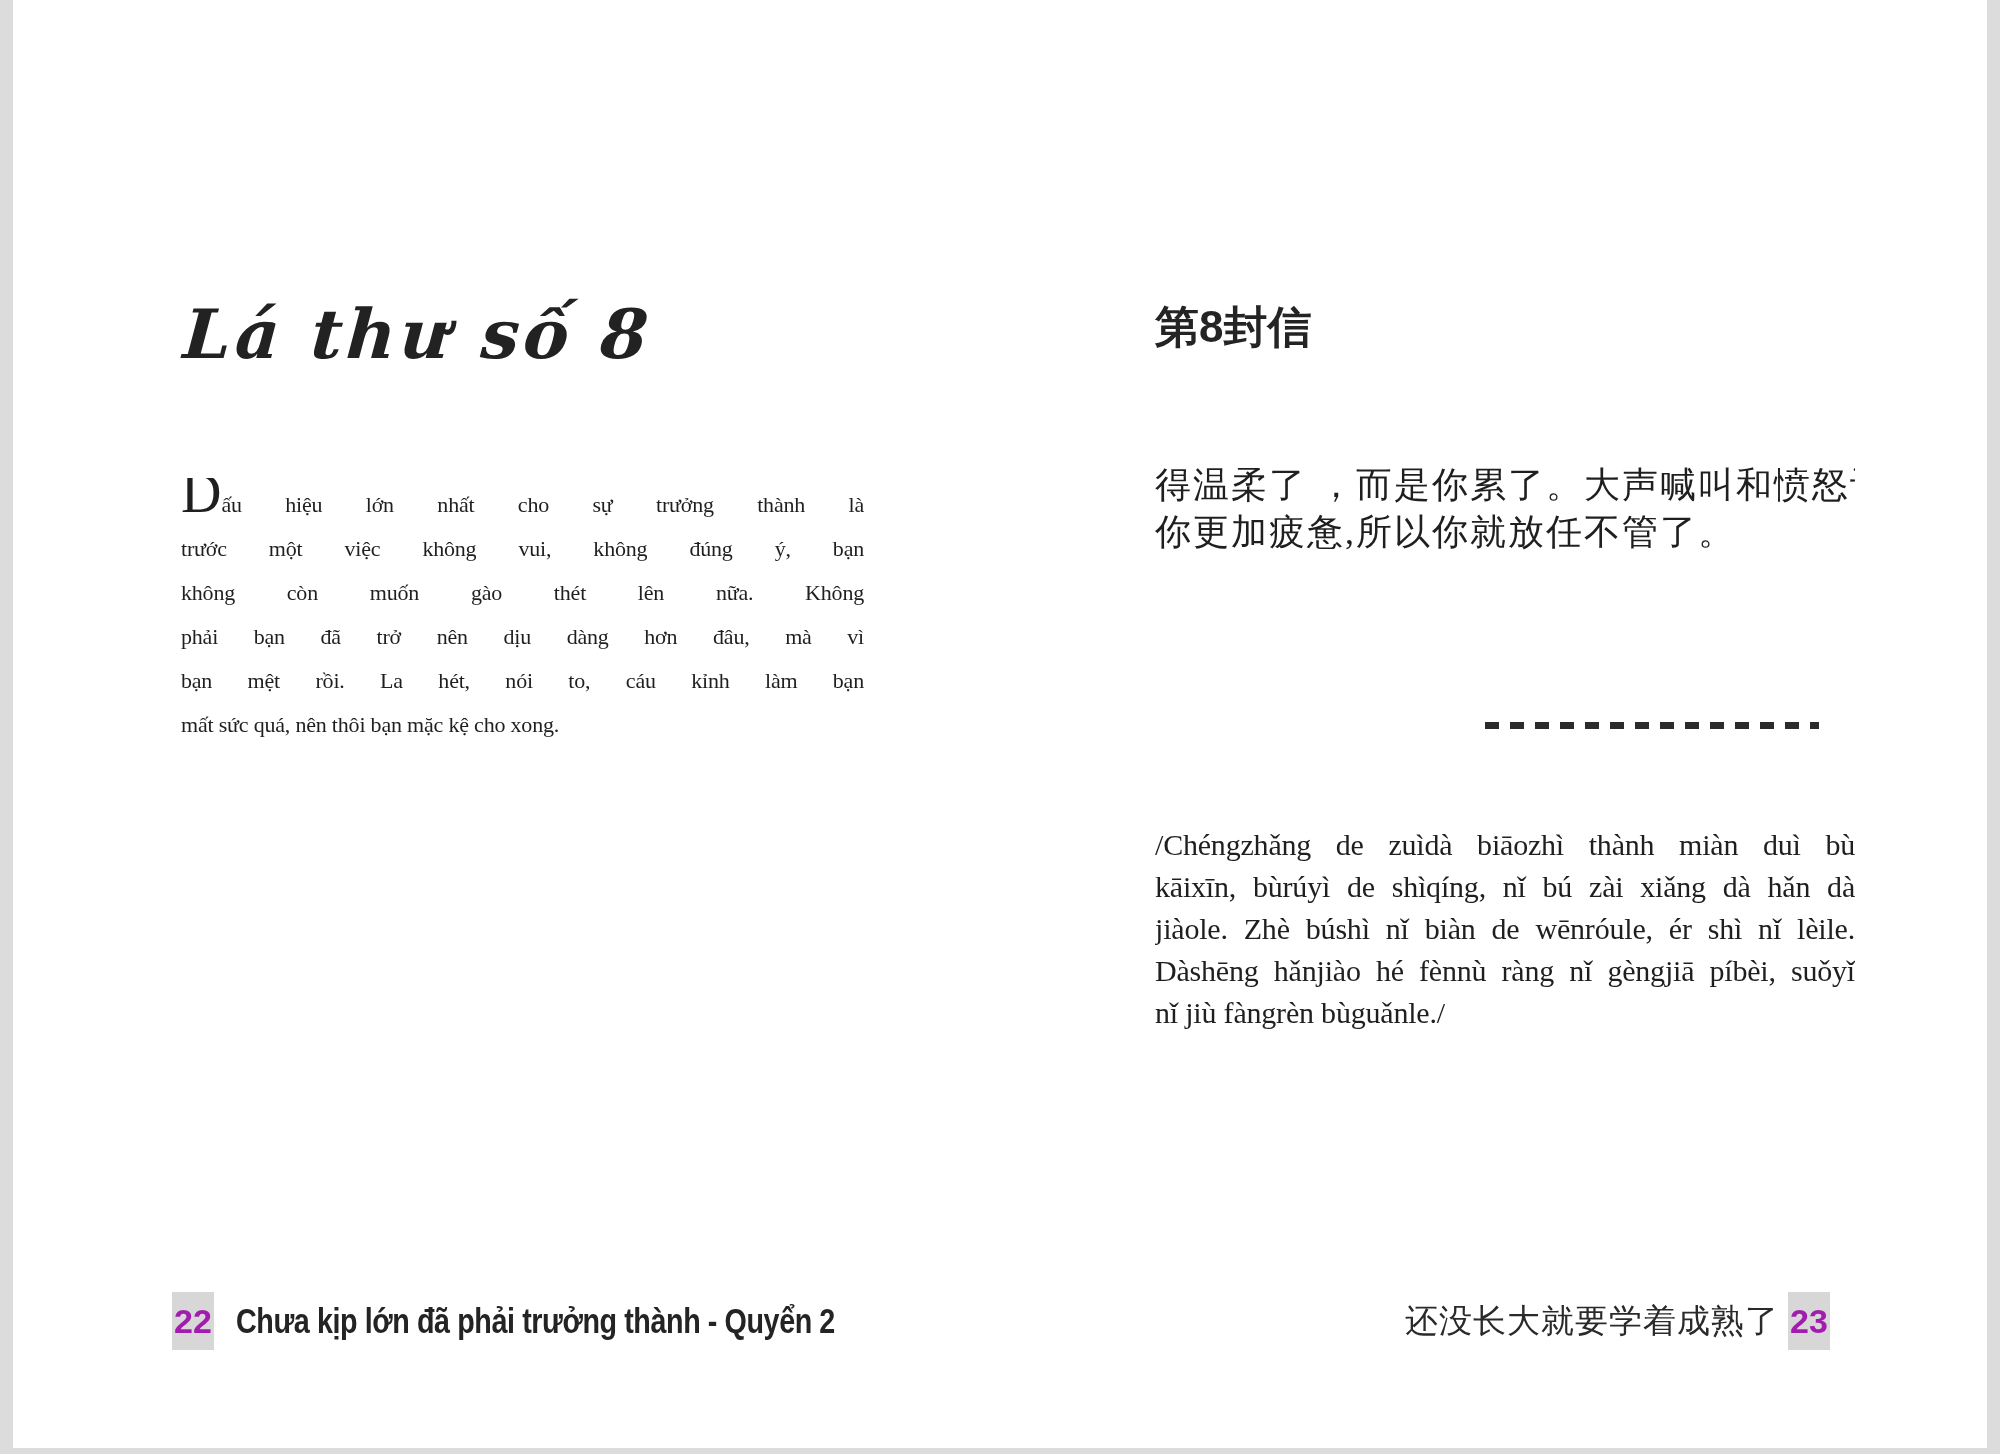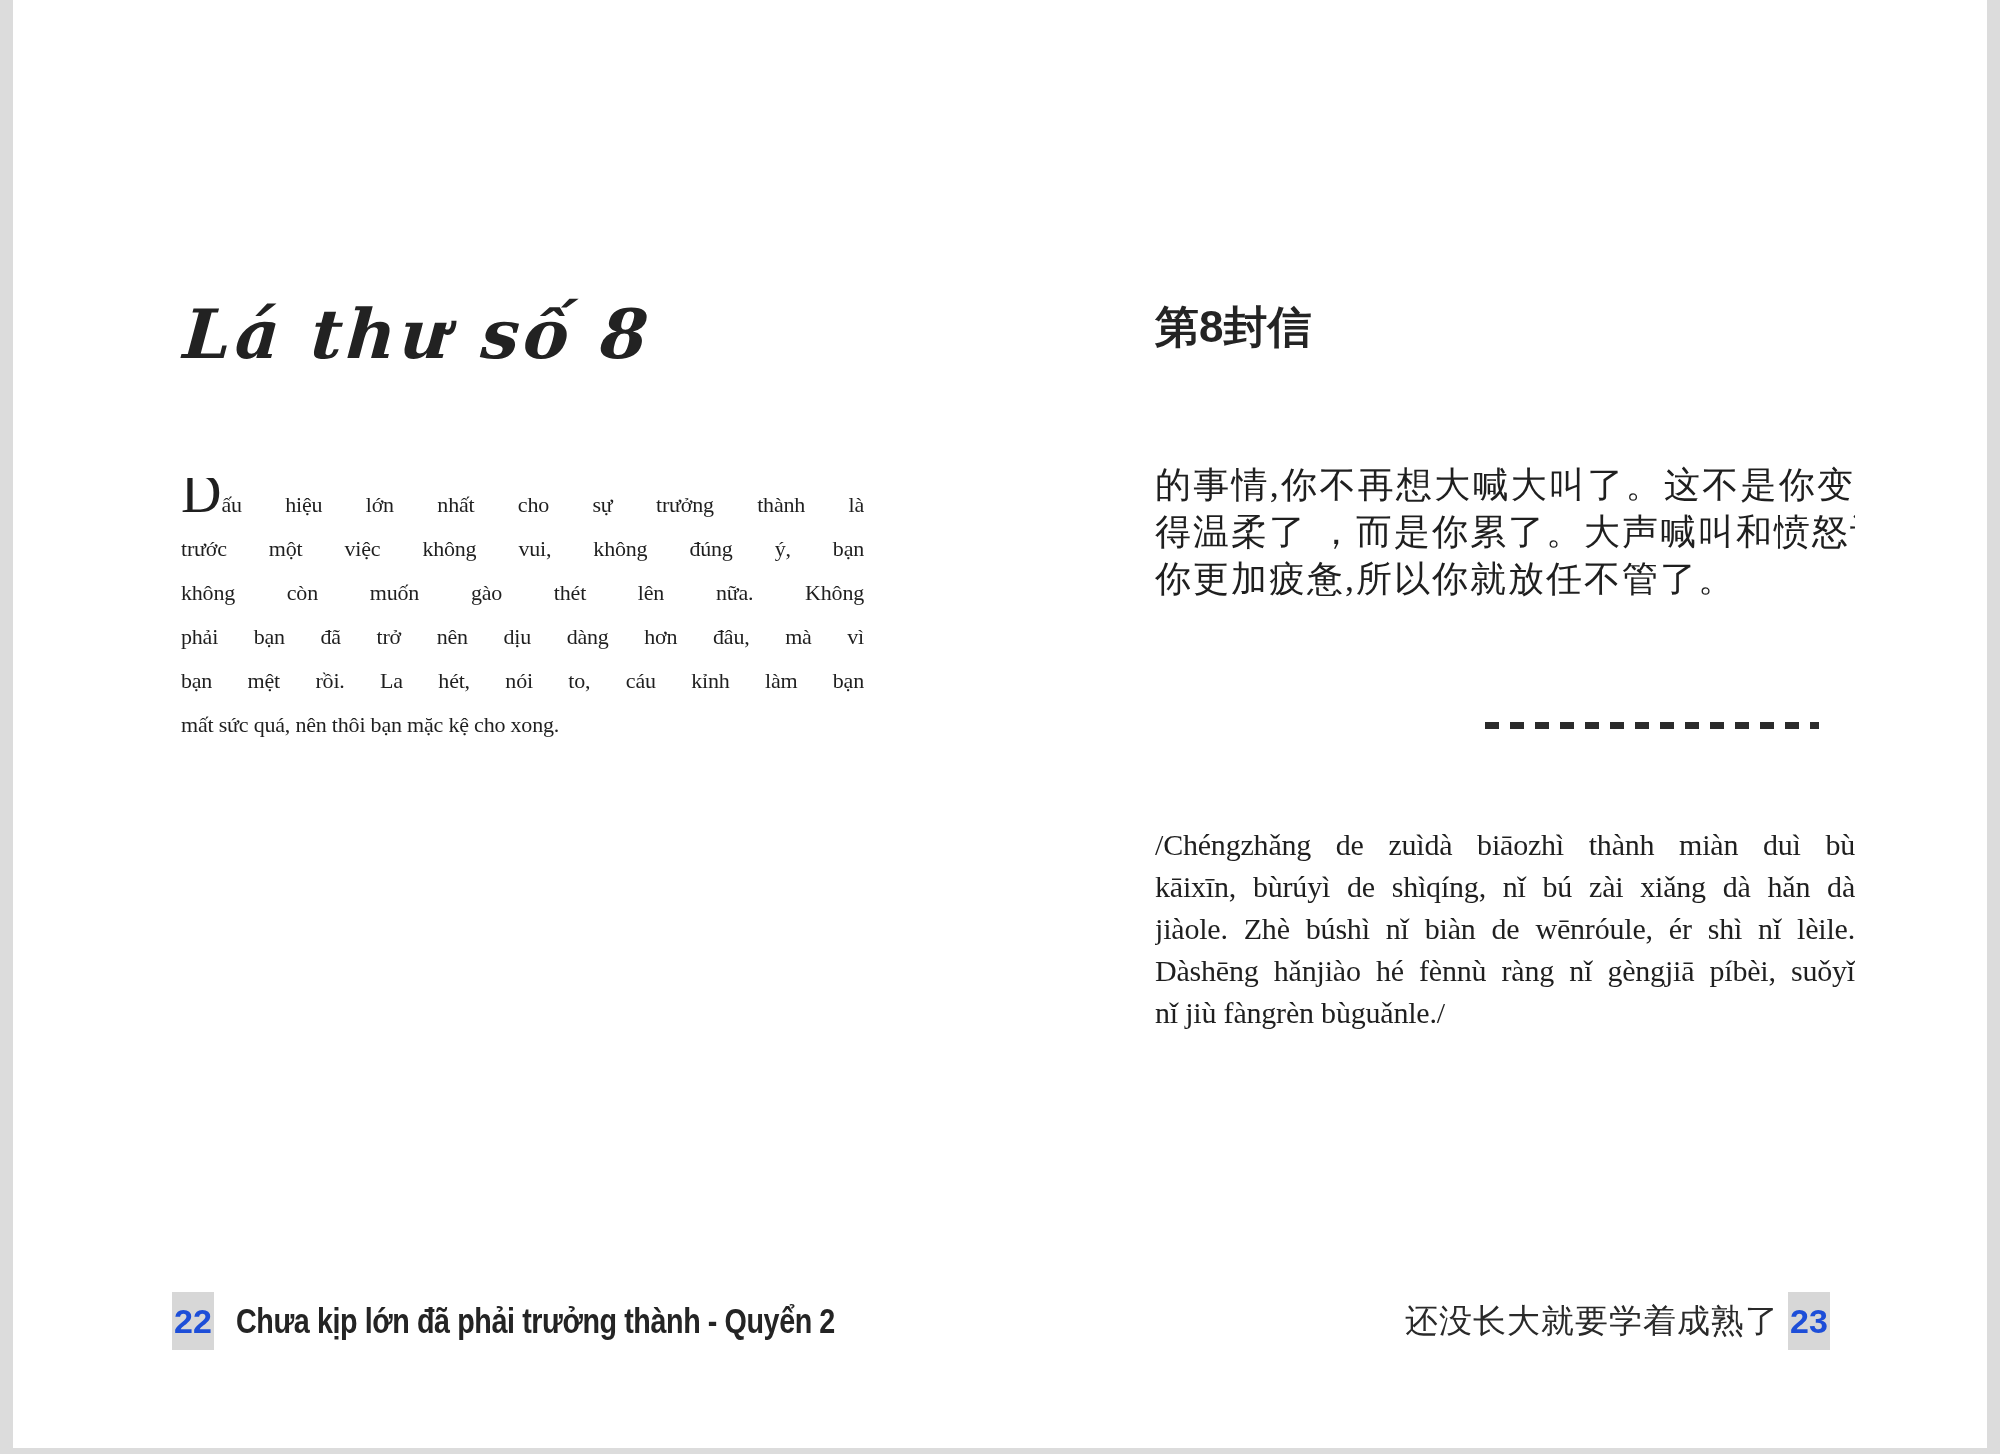--- a/index.html
+++ b/index.html
@@ -145,21 +145,21 @@
   .page-badge {
     width: 42px;
     height: 58px;
     background: var(--badge-bg);
     display: flex;
     align-items: center;
     justify-content: center;
     font-family: "Liberation Sans", sans-serif;
     font-weight: 600;
     font-size: 34px;
-    color: #1d4ed8;
+    color: #a21caf;
     flex: none;
   }
   .footer-title-vn {
     font-family: "Liberation Sans", sans-serif;
     font-weight: 600;
     font-size: 35px;
     letter-spacing: -0.5px;
     color: #242424;
     transform: scaleX(0.82);
     transform-origin: left center;
@@ -194,21 +194,20 @@
       <div class="just-line">bạn mệt rồi. La hét, nói to, cáu kỉnh làm bạn</div>
       <div class="just-line last">mất sức quá, nên thôi bạn mặc kệ cho xong.</div>
     </div>
   </div>
 
   <div class="right-page">
 
     <div class="cjk-title">第8封信</div>
 
     <div class="zh-paragraph">
-      <div class="just-line">的事情,你不再想大喊大叫了。这不是你变</div>
       <div class="just-line">得温柔了 ，而是你累了。大声喊叫和愤怒让</div>
       <div class="just-line last">你更加疲惫,所以你就放任不管了。</div>
     </div>
 
     <div class="dashed-divider"></div>
 
     <div class="pinyin-paragraph">
       <div class="just-line">/Chéngzhǎng de zuìdà biāozhì thành miàn duì bù</div>
       <div class="just-line">kāixīn, bùrúyì de shìqíng, nǐ bú zài xiǎng dà hǎn dà</div>
       <div class="just-line">jiàole. Zhè búshì nǐ biàn de wēnróule, ér shì nǐ lèile.</div>

